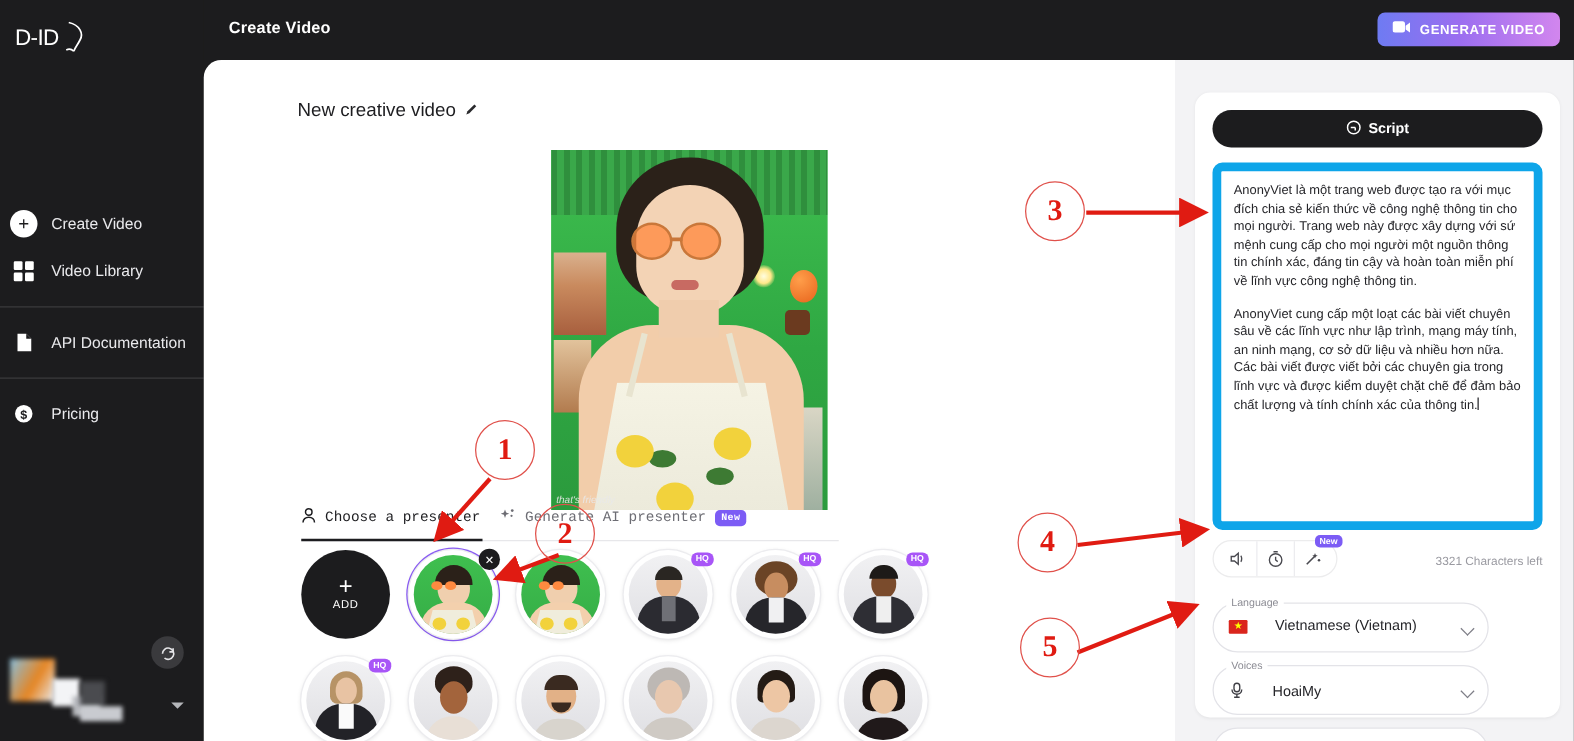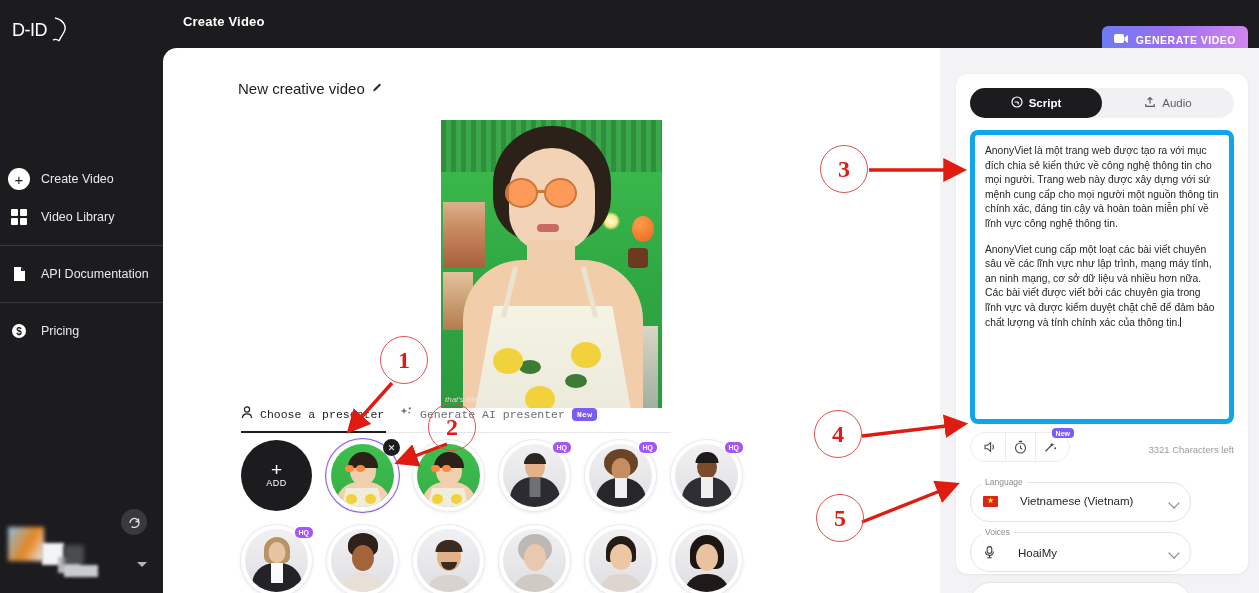--- a/index.html
+++ b/index.html
@@ -57,21 +57,21 @@
     position: absolute; left: 20px; top: 14px;
     color: #fff; font-size: 13px; font-weight: bold; letter-spacing: .2px;
   }
   .btn-discard {
     position: absolute; right: 141px; top: 10px; height: 27px; padding: 0 14px;
     display: flex; align-items: center; justify-content: center;
     background: #121213; color: #fff; border: 1px solid #4d4d51; border-radius: 6px;
     font-size: 10.5px; font-weight: bold; letter-spacing: .5px; cursor: pointer;
   }
   .btn-generate {
-    position: absolute; right: 11px; top: 26px; height: 27px; padding: 0 12px;
+    position: absolute; right: 11px; top: 10px; height: 27px; padding: 0 12px;
     display: flex; align-items: center; gap: 7px;
     background: linear-gradient(90deg, #6e7bf2 0%, #9b6ef0 45%, #d286ee 100%);
     color: #fff; border-radius: 6px;
     font-size: 10.5px; font-weight: bold; letter-spacing: .5px; cursor: pointer; justify-content: flex-end;
   }
 
   
   .main {
     position: absolute; left: 163px; top: 48px; width: 1096px; height: 545px;
     background: #fff; border-top-left-radius: 14px; overflow: hidden;
@@ -190,21 +190,21 @@
     position: absolute; left: 14px; top: 14px; width: 264px; height: 30px;
     background: #f1f1f4; border-radius: 15px; display: flex;
   }
   .seg-item {
     flex: 1; display: flex; align-items: center; justify-content: center; gap: 6px;
     font-size: 11.5px; color: #5c5c63; border-radius: 15px; cursor: pointer;
   }
   .seg-item.active { background: #1c1c1e; color: #fff; font-weight: bold; }
   .script-box {
     position: absolute; left: 14px; top: 56px; width: 264px; height: 294px;
-    border: 5px solid #0ea5e9; border-radius: 8px; padding: 9px 10px; overflow: hidden;
+    border: 7px solid #0ea5e9; border-radius: 8px; padding: 9px 10px; overflow: hidden;
     background: #fff;
   }
   .script-box p { font-size: 10.3px; line-height: 14.6px; color: #26262a; }
   .script-box p + p { margin-top: 11px; }
   .caret { display: inline-block; width: 1px; height: 10px; background: #26262a; vertical-align: -1px; }
   .script-tools {
     position: absolute; left: 14px; top: 358px; width: 264px; height: 34px;
   }
   .tool-group {
     position: absolute; left: 0; top: 0; display: flex; align-items: center;
@@ -552,29 +552,20 @@
       <div class="seg">
         <div class="seg-item active">
           <span>
             <svg width="12" height="12" viewBox="0 0 12 12">
                 <circle cx="6" cy="6" r="5" stroke="#ffffff" stroke-width="1.2" fill="none"></circle>
                 <path d="M3.6 6h3.6M7.2 6v2.4" stroke="#ffffff" stroke-width="1.2" fill="none"></path>
               </svg>
           </span>
           <span>Script</span>
         </div>
-        <div class="seg-item">
-          <span>
-            <svg width="12" height="12" viewBox="0 0 12 12">
-                <path d="M6 1.5v6M3.6 3.9 6 1.5l2.4 2.4" stroke="#5c5c63" stroke-width="1.2" fill="none"></path>
-                <path d="M1.8 8v2.4h8.4V8" stroke="#5c5c63" stroke-width="1.2" fill="none"></path>
-              </svg>
-          </span>
-          <span>Audio</span>
-        </div>
       </div>
 
       <div class="script-box">
         <p>AnonyViet là một trang web được tạo ra với mục đích chia sẻ kiến thức về công nghệ thông tin cho mọi người. Trang web này được xây dựng với sứ mệnh cung cấp cho mọi người một nguồn thông tin chính xác, đáng tin cậy và hoàn toàn miễn phí về lĩnh vực công nghệ thông tin.</p>
         <p><span>AnonyViet cung cấp một loạt các bài viết chuyên sâu về các lĩnh vực như lập trình, mạng máy tính, an ninh mạng, cơ sở dữ liệu và nhiều hơn nữa. Các bài viết được viết bởi các chuyên gia trong lĩnh vực và được kiểm duyệt chặt chẽ để đảm bảo chất lượng và tính chính xác của thông tin.</span><span class="caret"></span></p>
       </div>
 
       <div class="script-tools">
         <div class="tool-group">
           <div class="tool">

